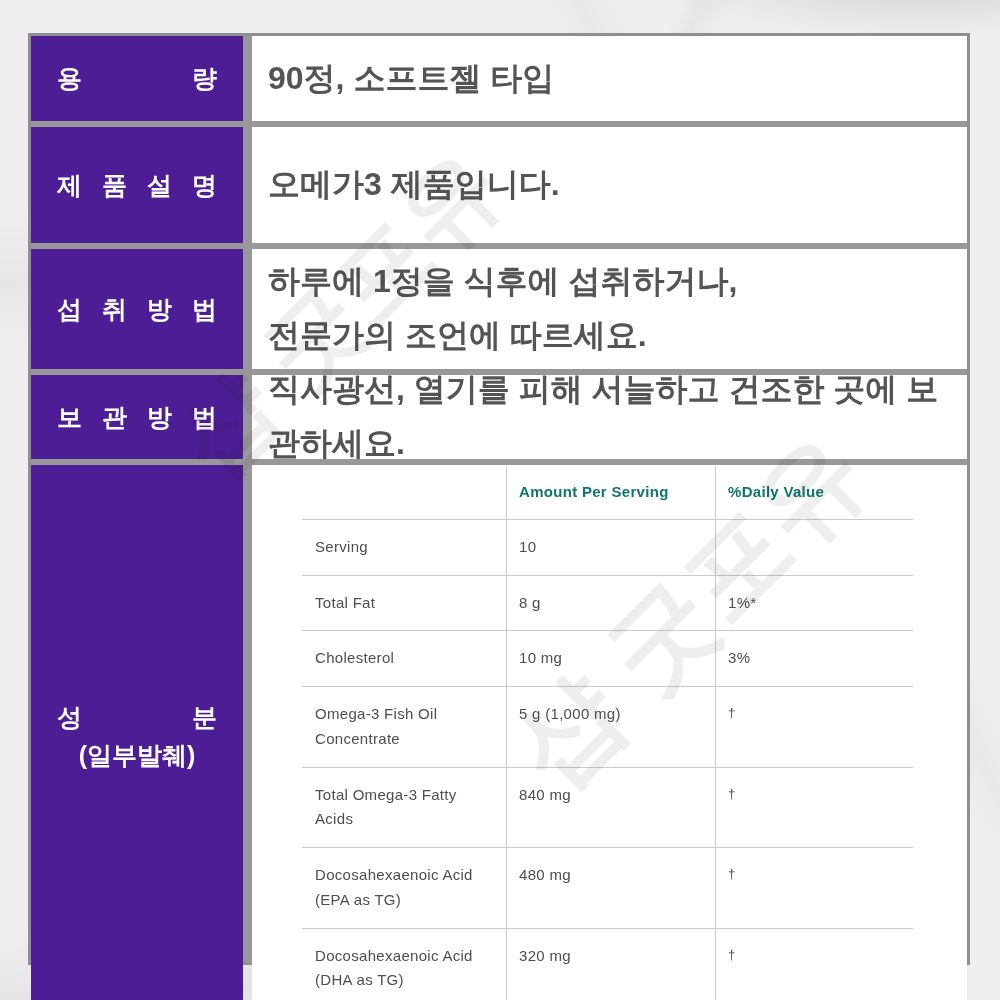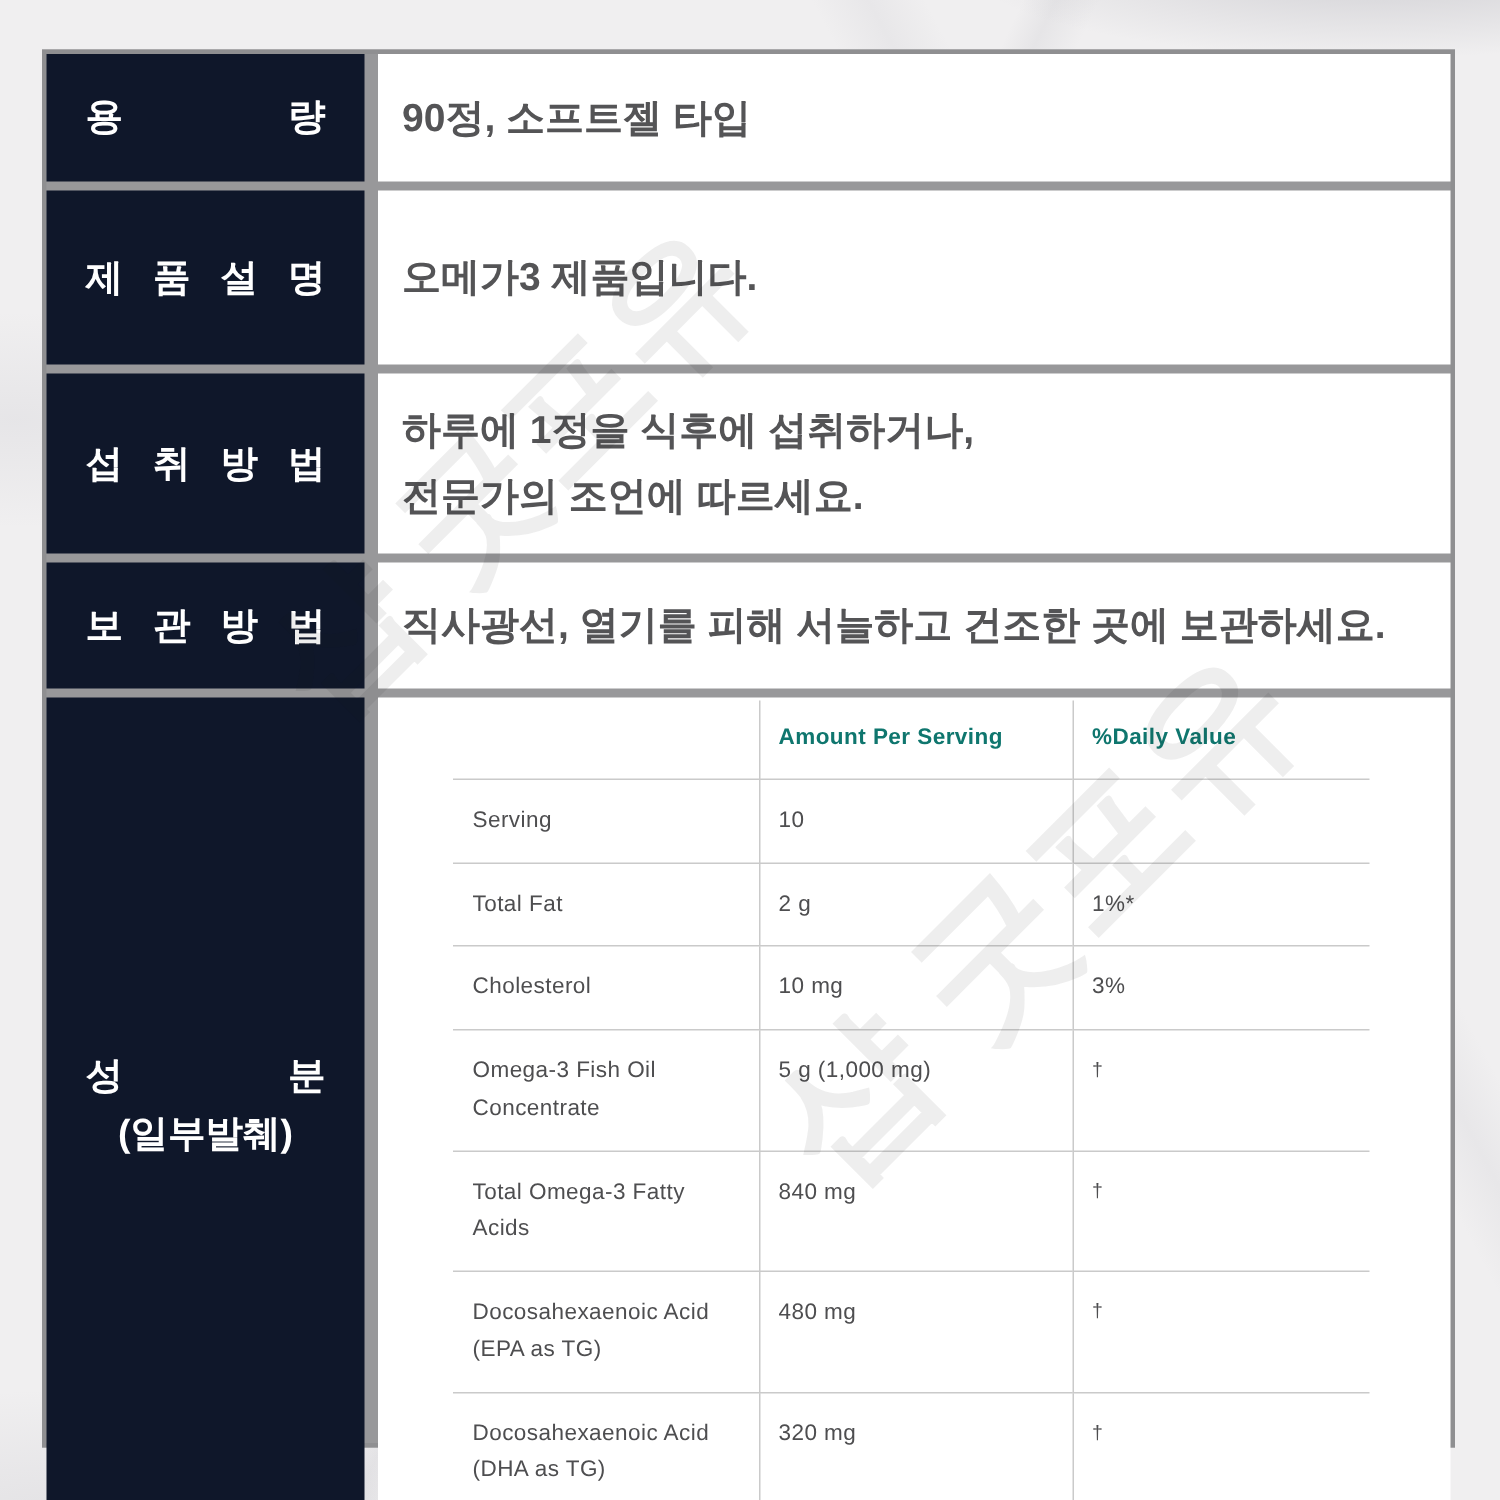--- a/index.html
+++ b/index.html
@@ -25,38 +25,38 @@
     box-sizing:border-box;
     border:3px solid #8f8f91;
     background:#98989a;
     display:grid;
     grid-template-columns:212px 1fr;
     grid-template-rows:85px 116px 120px 84px 1fr;
     gap:6px 9px;
   }
   .cell{box-sizing:border-box;}
   .label-cell{
-    background:#0f172a;
+    background:#4c1d95;
     color:#ffffff;
     display:flex;flex-direction:column;justify-content:center;align-items:center;
     font-weight:700;font-size:25px;
   }
   .label-main{
     display:block;width:160px;
     text-align:justify;text-align-last:justify;
     line-height:1.3;
   }
   .label-sub{
     display:block;text-align:left;margin-top:6px;
   }
   .content-cell{
     background:#ffffff;
     display:flex;flex-direction:column;justify-content:center;
     padding-left:16px;padding-right:14px;
-    color:#545456;font-weight:700;font-size:26px;line-height:1.68;
+    color:#545456;font-weight:700;font-size:32px;line-height:1.68;
   }
   .content-line{display:block;}
   
   .nutrition-cell{
     background:#ffffff;
     display:block;
     padding:2px 54px 0 50px;
     box-sizing:border-box;
   }
   .nutrition{
@@ -129,21 +129,21 @@
 
         <div class="ncell nheader"></div>
         <div class="ncell ncol2 nheader">Amount Per Serving</div>
         <div class="ncell ncol3 nheader">%Daily Value</div>
 
         <div class="ncell">Serving</div>
         <div class="ncell ncol2">10</div>
         <div class="ncell ncol3"></div>
 
         <div class="ncell">Total Fat</div>
-        <div class="ncell ncol2">2 g</div>
+        <div class="ncell ncol2">8 g</div>
         <div class="ncell ncol3">1%*</div>
 
         <div class="ncell">Cholesterol</div>
         <div class="ncell ncol2">10 mg</div>
         <div class="ncell ncol3">3%</div>
 
         <div class="ncell">Omega-3 Fish Oil Concentrate</div>
         <div class="ncell ncol2">5 g (1,000 mg)</div>
         <div class="ncell ncol3 dagger">†</div>
 

